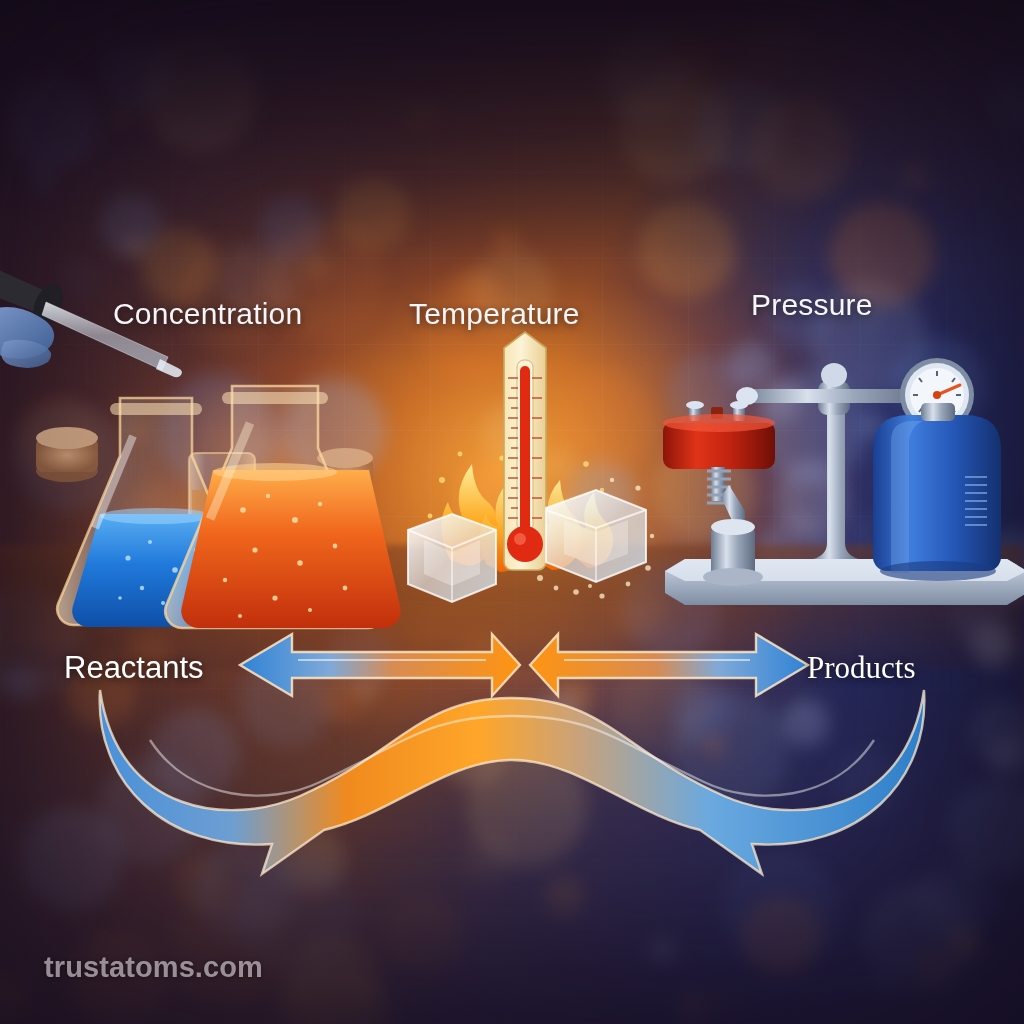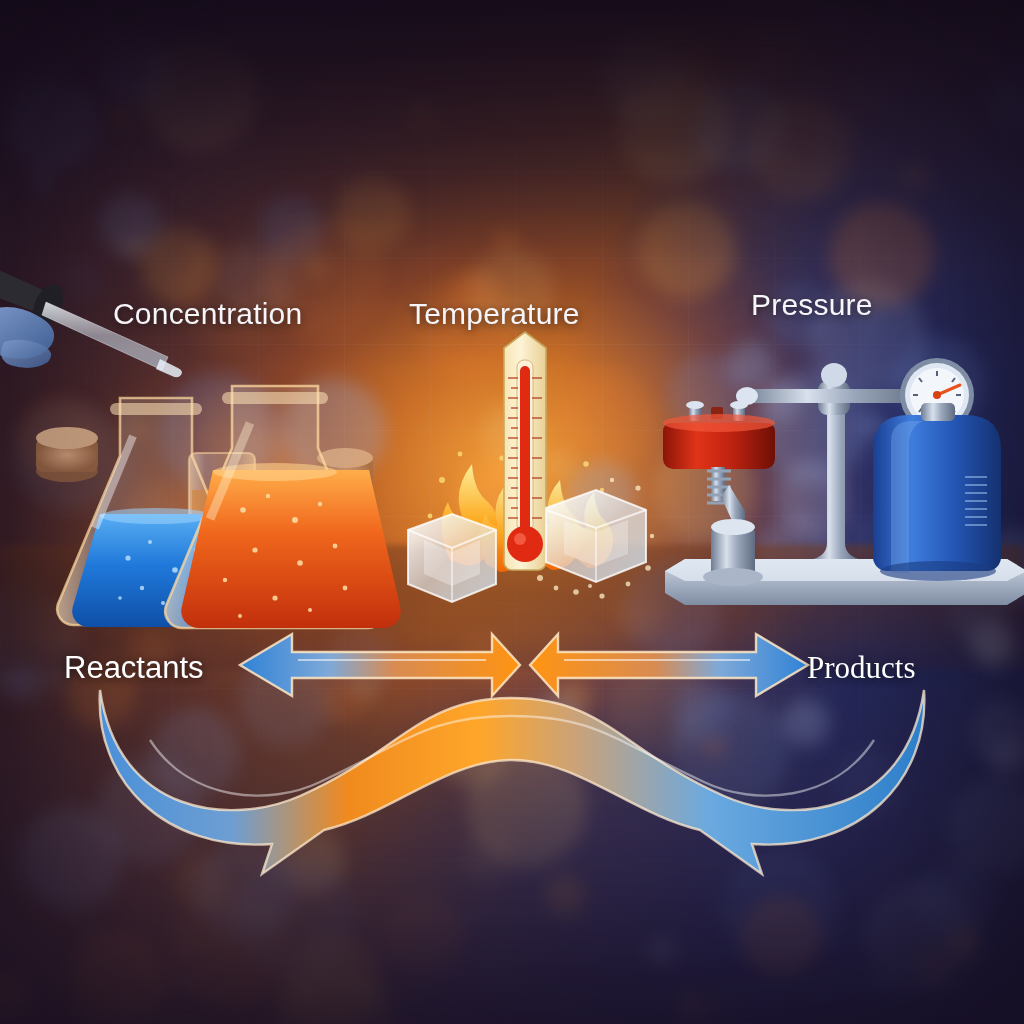--- a/index.html
+++ b/index.html
@@ -593,13 +593,14 @@
                  C 410 120, 430 96, 512 96
                  C 594 96, 614 120, 704 162
                  C 754 186, 834 182, 874 120" fill="none" stroke="#ffffff" stroke-opacity=".45" stroke-width="2.4"></path>
       </g>
     </svg>
   </div>
 
   <div class="sidelabel" id="lbl-react">Reactants</div>
   <div class="sidelabel" id="lbl-prod">Products</div>
 
+  <div class="watermark">trustatoms.com</div>
 </div>
 
 </body></html>

